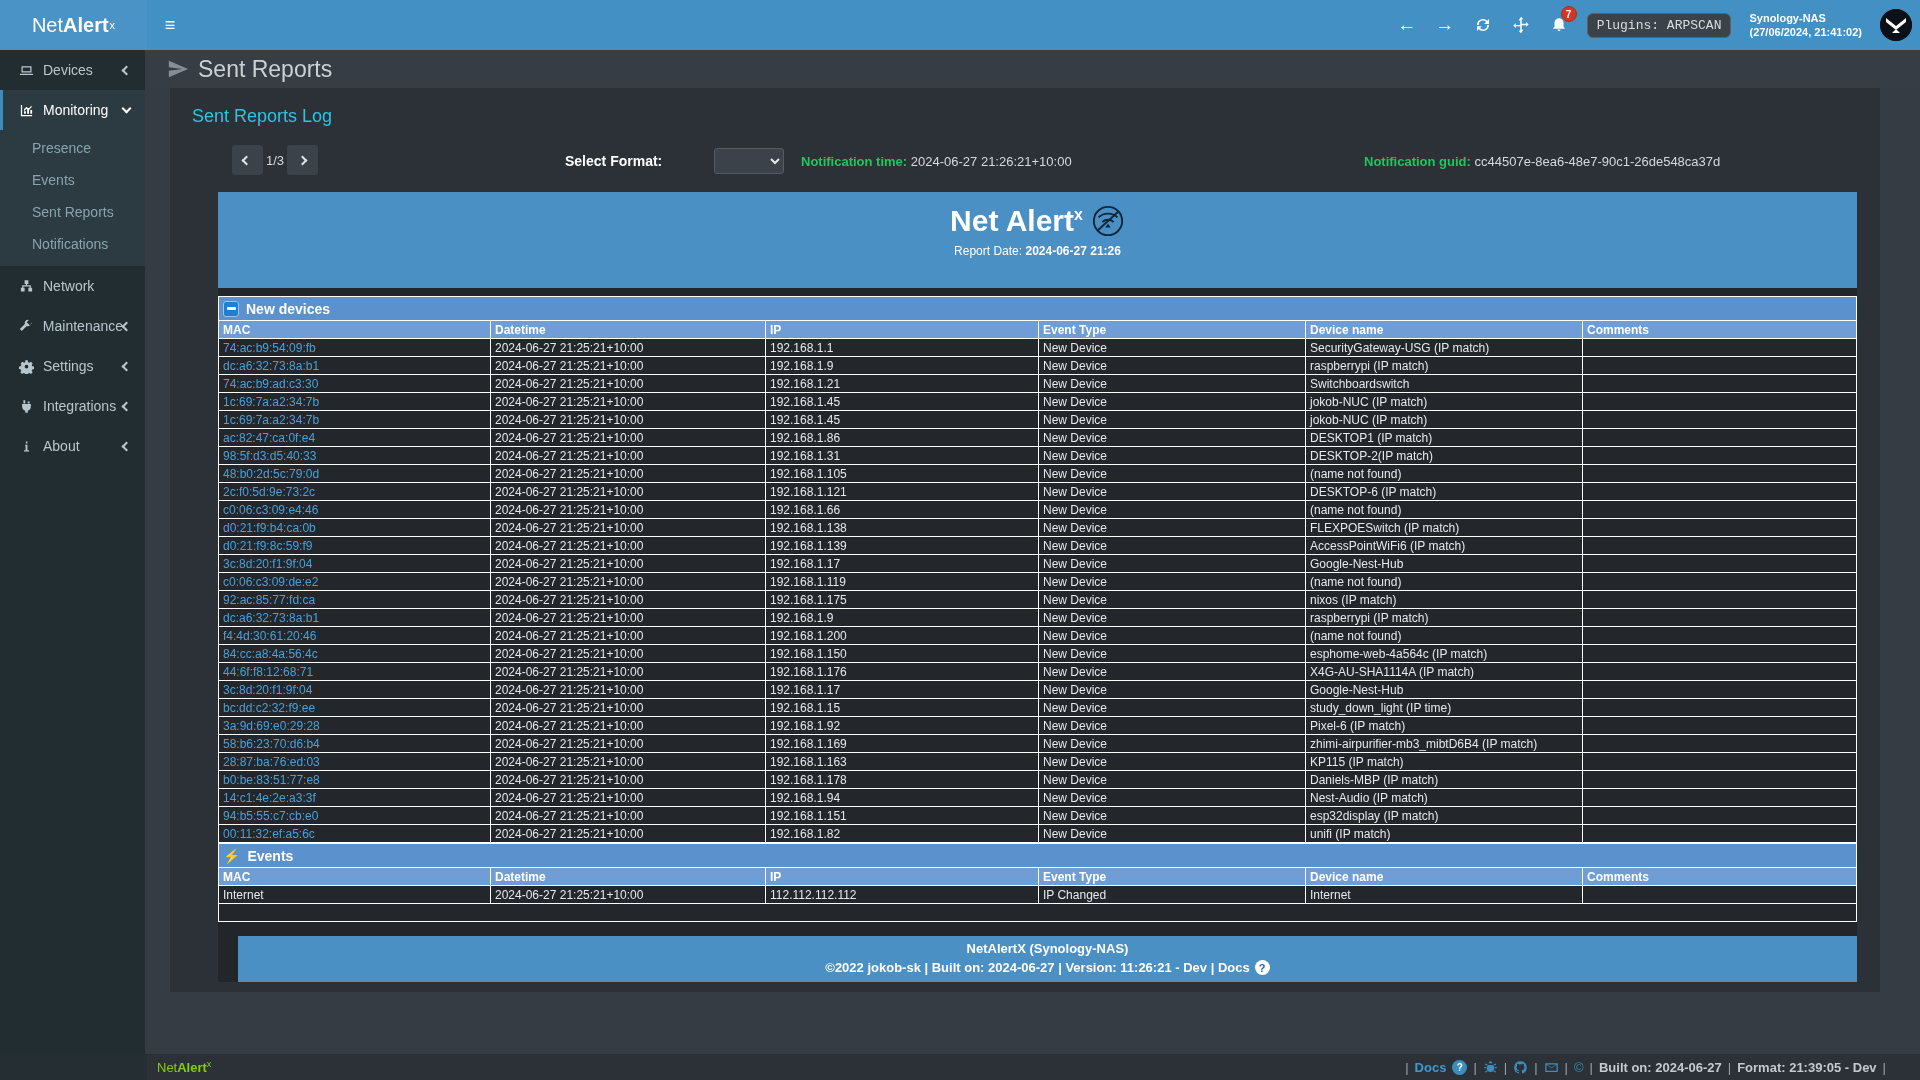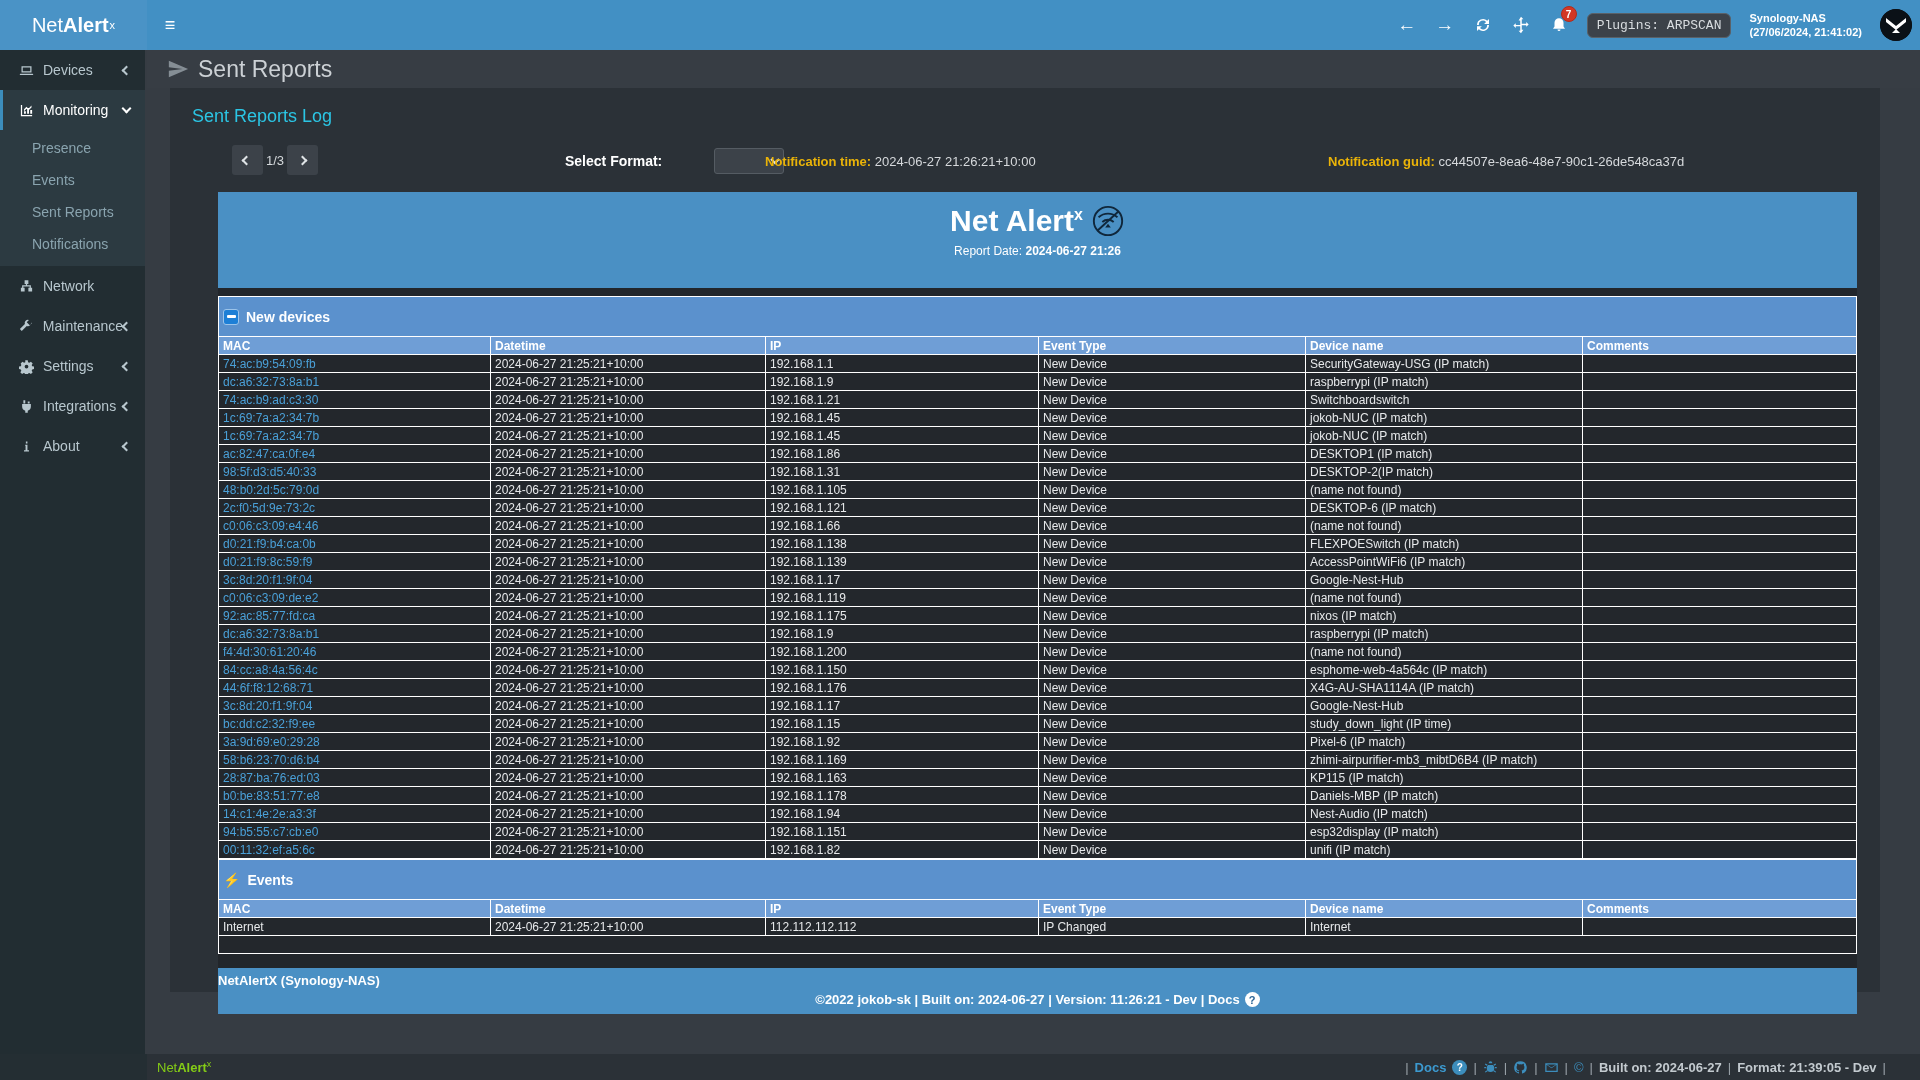--- a/index.html
+++ b/index.html
@@ -60,47 +60,47 @@
   .pg-btn .chev-l, .pg-btn .chev-r { border-color:#dfe3e6; }
   .chev-r { width:7px; height:7px; border-left:2px solid #dfe3e6; border-bottom:2px solid #dfe3e6;
              transform:rotate(225deg); }
   .pg-count { color:#d5d9dc; font-size:13px; }
   .fmt-wrap { position:absolute; left:395px; top:60px; display:flex; align-items:center; gap:4px; }
   .fmt-label { color:#fff; font-weight:700; font-size:14px; }
   .fmt-select { background:#3c4249; color:#e6e9eb; border:1px solid #555c63; border-radius:3px;
              font-size:13px; height:26px; padding:10px 6px; font-family:"Liberation Sans",sans-serif;margin-left:48px; }
   .notif-time { position:absolute; left:595px; top:66px; font-size:13px; color:#d6d9dc; }
   .notif-guid { position:absolute; left:1158px; top:66px; font-size:13px; color:#d6d9dc; }
-  .notif-time b, .notif-guid b { color:#eab308; }
+  .notif-time b, .notif-guid b { color:#22c55e;margin-left:36px; }
   
   .report { position:absolute; left:48px; top:104px; width:1639px; background:#22262b; }
   .rpt-header { background:#4a90c4; height:96px; color:#fff; text-align:center; }
   .rpt-title { padding-top:12px; font-size:30px; font-weight:700; display:flex;
              align-items:center; justify-content:center; gap:8px; }
   .rpt-title sup { font-size:16px; }
   .rpt-title svg { width:34px; height:34px; }
   .rpt-date { margin-top:6px; font-size:12px; }
   .rpt-gap1 { height:8px; }
   table.rpt { width:100%; border-collapse:collapse; table-layout:fixed; background:#23272c; }
   table.rpt th, table.rpt td { border:1px solid #fff; font-size:12px; padding:1px 4px;
              height:18px; overflow:hidden; white-space:nowrap; text-align:left; }
   table.rpt td { color:#e7e9eb; }
   table.rpt td.mac { color:#4aa0d8; }
   table.rpt th { color:#fff; font-weight:700; background:#6f9ed6; }
-  table.rpt tr.sec-row th { background:#5b91cd; font-size:14px; height:40px; padding-left:4px; }
+  table.rpt tr.sec-row th { background:#5b91cd; font-size:14px; height:24px; padding-left:4px; }
   .sec-flex { display:flex; align-items:center; gap:7px; }
   .new-ico { width:16px; height:16px; background:#1d7fd6; border:1px solid #9cc4ea; border-radius:3px;
              display:inline-flex; align-items:center; justify-content:center; }
   .new-ico i { display:block; width:9px; height:3px; background:#fff; border-radius:1px; }
   .bolt { color:#f5c531; font-size:14px; font-style:normal; }
   table.rpt col.c1{width:272px;} table.rpt col.c2{width:275px;} table.rpt col.c3{width:273px;}
   table.rpt col.c4{width:267px;} table.rpt col.c5{width:277px;}
   td.empty-row { height:10px; }
   .rpt-gap2 { height:14px; }
-  .rpt-footer { background:#4a90c4; color:#fff; padding:5px 0 7px 0; }
+  .rpt-footer { background:#4a90c4; color:#fff; text-align:center; padding:5px 0 7px 0;margin-left:20px; }
   .rpt-footer .l1 { font-weight:700; font-size:13px; }
   .rpt-footer .l2 { font-weight:700; font-size:13px; margin-top:4px; display:flex;
              align-items:center; justify-content:center; gap:5px; }
   .qmark-w { width:15px; height:15px; border-radius:50%; background:#fff; color:#2a6496;
              font-weight:700; font-size:11px; display:inline-flex; align-items:center; justify-content:center; }
   
   .statusbar { position:absolute; left:0; top:1054px; width:1920px; height:26px; background:#2b3137;
              display:flex; align-items:center; font-size:13px; }
   .status-left-cell { width:147px; height:26px; background:#242e33; flex:none; }
   .status-brand { color:#84cc16; margin-left:10px; font-size:13px; }

